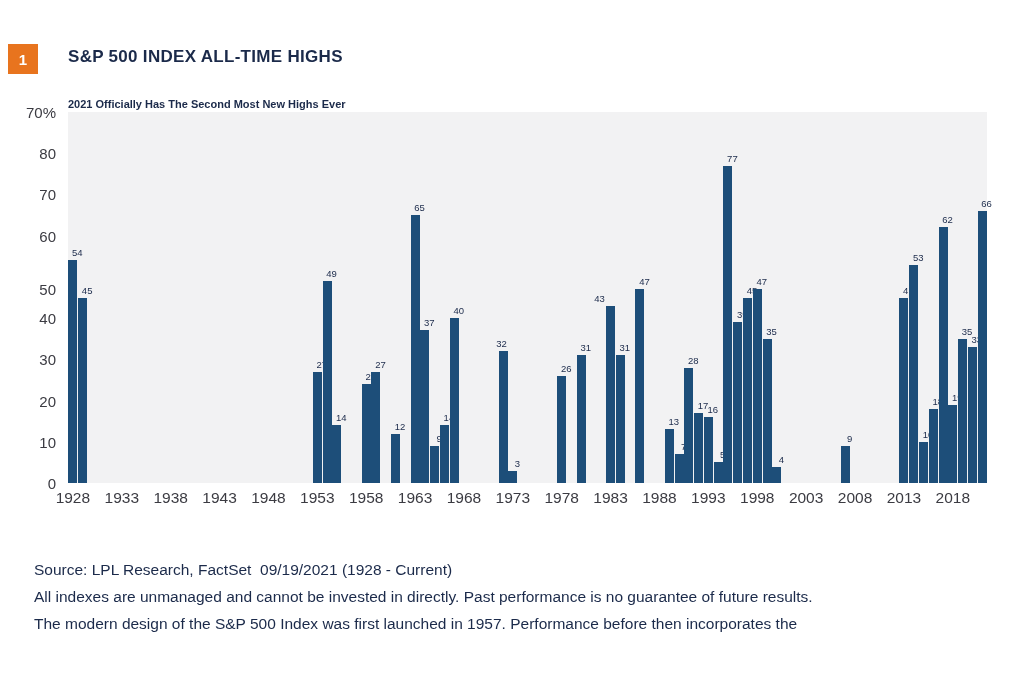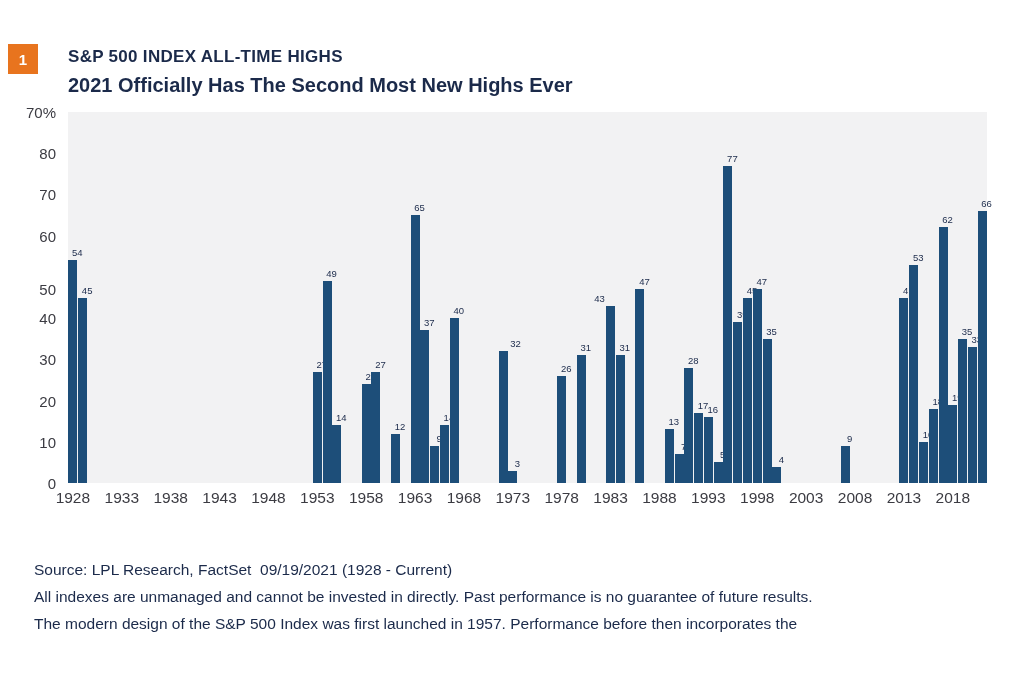--- a/index.html
+++ b/index.html
@@ -47,22 +47,22 @@
     left: 68px;
     top: 25px;
     font-size: 17px;
     font-weight: bold;
     letter-spacing: 0.3px;
     color: #1b2a4a;
   }
   .subtitle {
     position: absolute;
     left: 68px;
-    top: 52px;
-    font-size: 20px;
+    top: 76px;
+    font-size: 11px;
     font-weight: bold;
     color: #1b2a4a;
   }
 
   
   .chart-area {
     position: absolute;
     left: 68px;
     top: 112px;
     width: 919px;
@@ -183,21 +183,21 @@
         <div class="bar-label" style="left: 347.069px; top: 90.0556px;">65</div>
         <div class="bar" style="left: 352.346px; height: 152.522px; background: rgb(29, 78, 121);"></div>
         <div class="bar-label" style="left: 356.846px; top: 205.478px;">37</div>
         <div class="bar" style="left: 362.122px; height: 37.1px; background: rgb(29, 78, 121);"></div>
         <div class="bar-label" style="left: 366.622px; top: 320.9px;">9</div>
         <div class="bar" style="left: 371.899px; height: 57.7111px; background: rgb(29, 78, 121);"></div>
         <div class="bar-label" style="left: 376.399px; top: 300.289px;">14</div>
         <div class="bar" style="left: 381.676px; height: 164.889px; background: rgb(29, 78, 121);"></div>
         <div class="bar-label" style="left: 386.176px; top: 193.111px;">40</div>
         <div class="bar" style="left: 430.559px; height: 131.911px; background: rgb(29, 78, 121);"></div>
-        <div class="bar-label" style="left: 443px; top: 226.089px;">32</div>
+        <div class="bar-label" style="left: 429px; top: 226.089px;">32</div>
         <div class="bar" style="left: 440.335px; height: 12.3667px; background: rgb(29, 78, 121);"></div>
         <div class="bar-label" style="left: 444.835px; top: 345.633px;">3</div>
         <div class="bar" style="left: 489.218px; height: 107.178px; background: rgb(29, 78, 121);"></div>
         <div class="bar-label" style="left: 493.718px; top: 250.822px;">26</div>
         <div class="bar" style="left: 508.771px; height: 127.789px; background: rgb(29, 78, 121);"></div>
         <div class="bar-label" style="left: 513.271px; top: 230.211px;">31</div>
         <div class="bar" style="left: 538.101px; height: 177.256px; background: rgb(29, 78, 121);"></div>
         <div class="bar-label" style="left: 527px; top: 180.744px;">43</div>
         <div class="bar" style="left: 547.878px; height: 127.789px; background: rgb(29, 78, 121);"></div>
         <div class="bar-label" style="left: 552.378px; top: 230.211px;">31</div>

